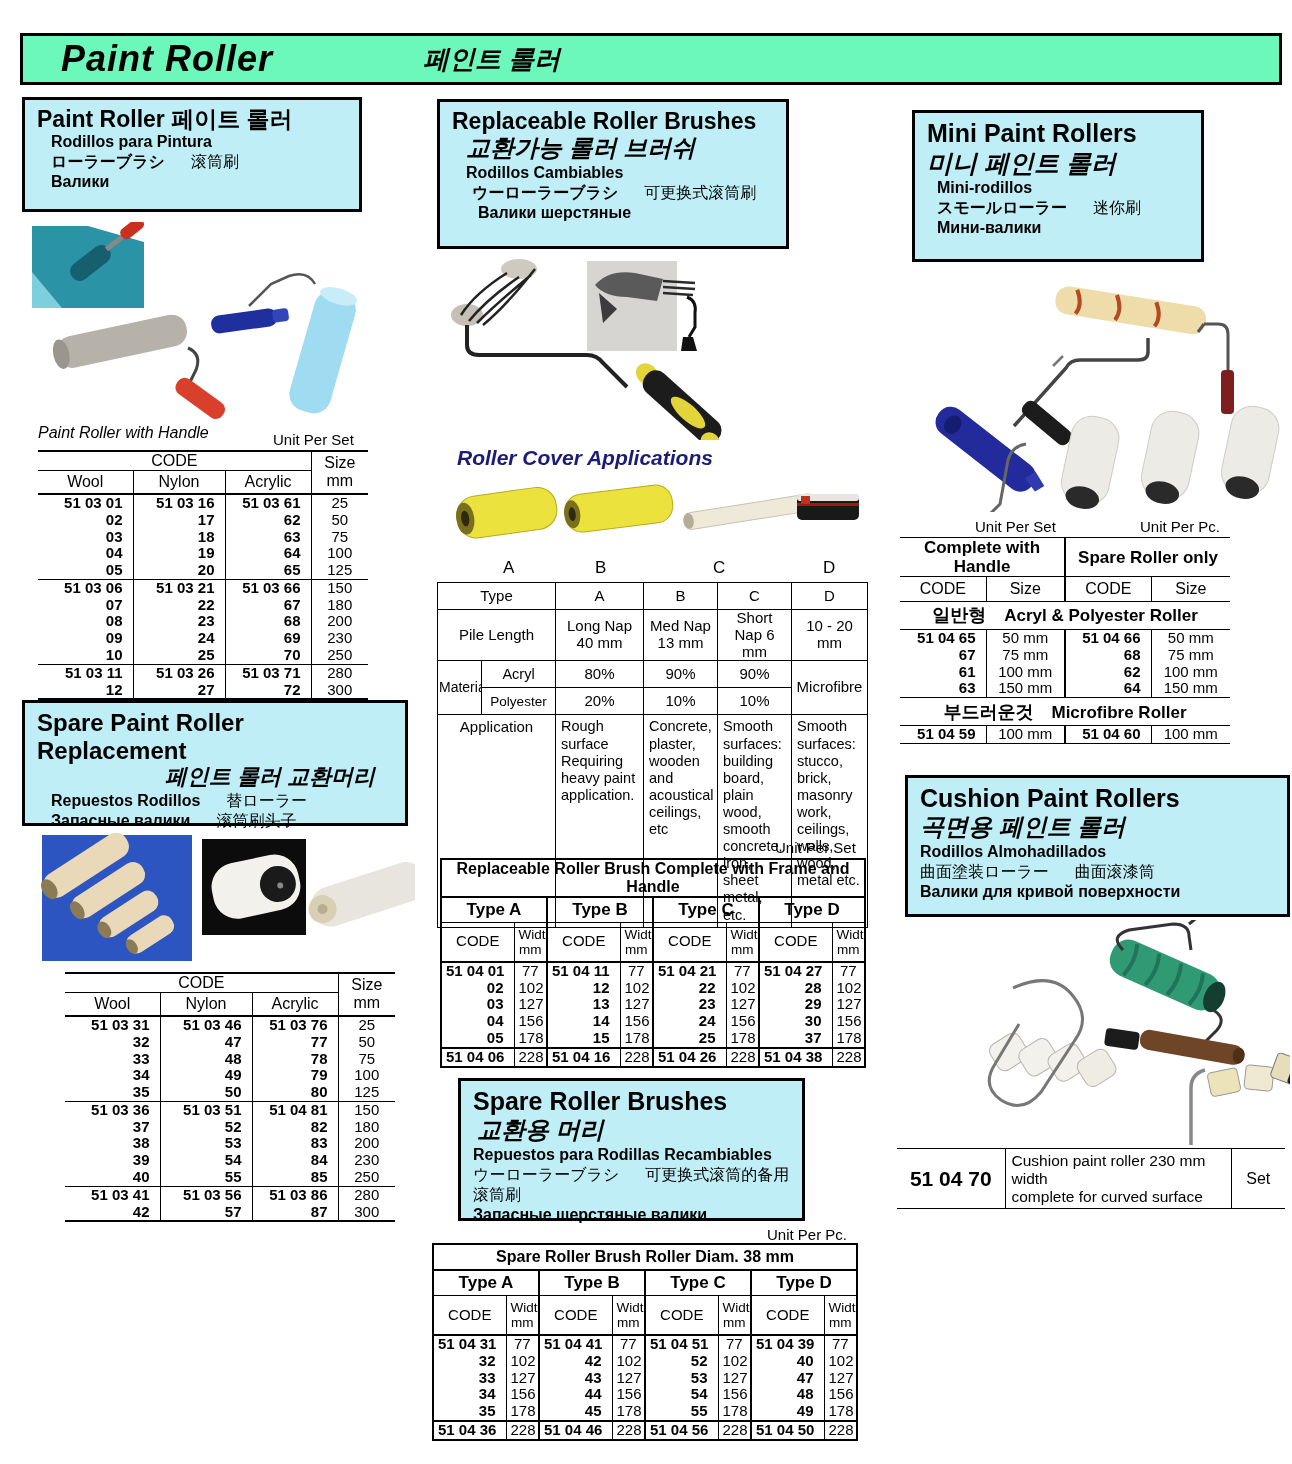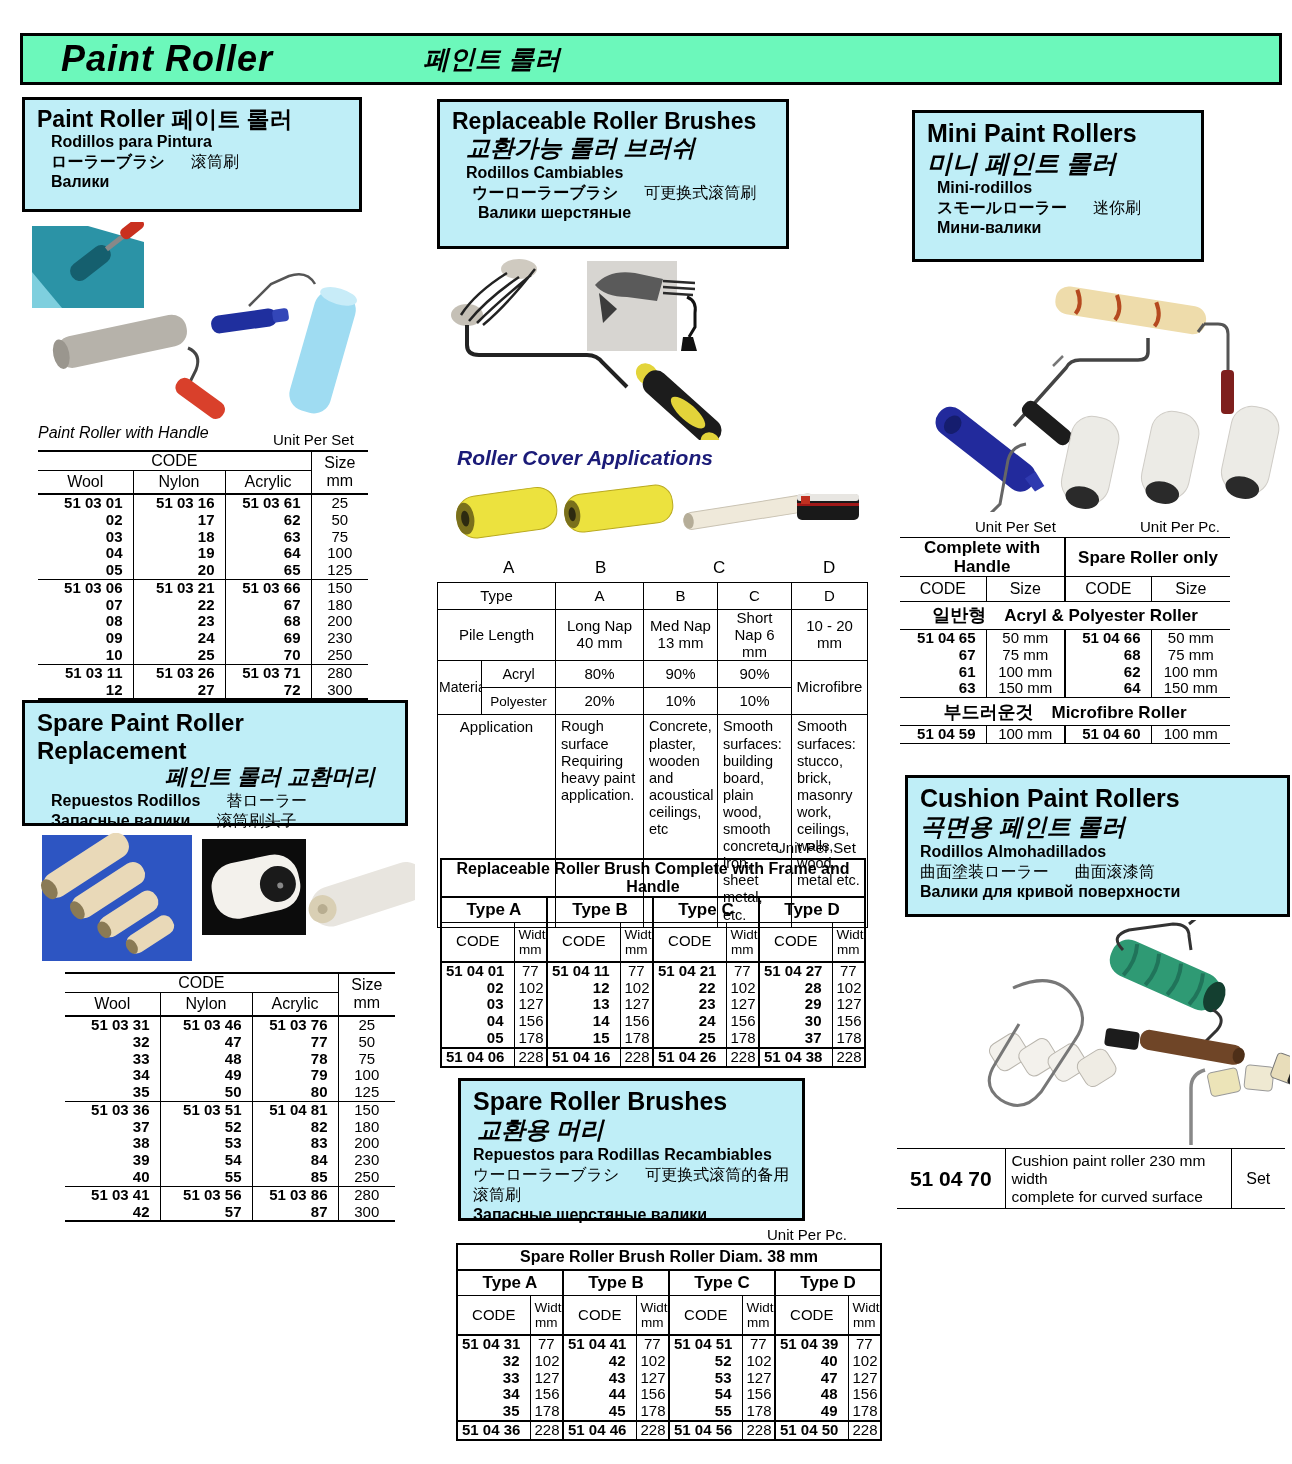--- a/index.html
+++ b/index.html
@@ -569,21 +569,21 @@
     <div class="sec-ko" style="margin-left:4px;font-size:24px;">교환용 머리</div>
     <div class="sec-line">Repuestos para Rodillas Recambiables</div>
     <div class="sec-line">
       <span style="font-weight:normal;">ウーローラーブラシ</span><span class="gap">可更换式滚筒的备用滚筒刷</span>
     </div>
     <div class="sec-line">Запасные шерстяные валики</div>
   </div>
 
   <div class="abs unit-label" style="left:767px;top:1226px;">Unit Per Pc.</div>
 
-  <table class="abs ttable" style="left:456px;top:1243px;">
+  <table class="abs ttable" style="left:432px;top:1243px;">
     <colgroup>
         <col style="width:73px">
         <col style="width:33px">
         <col style="width:73px">
         <col style="width:33px">
         <col style="width:73px">
         <col style="width:33px">
         <col style="width:73px">
         <col style="width:33px">
       </colgroup>

